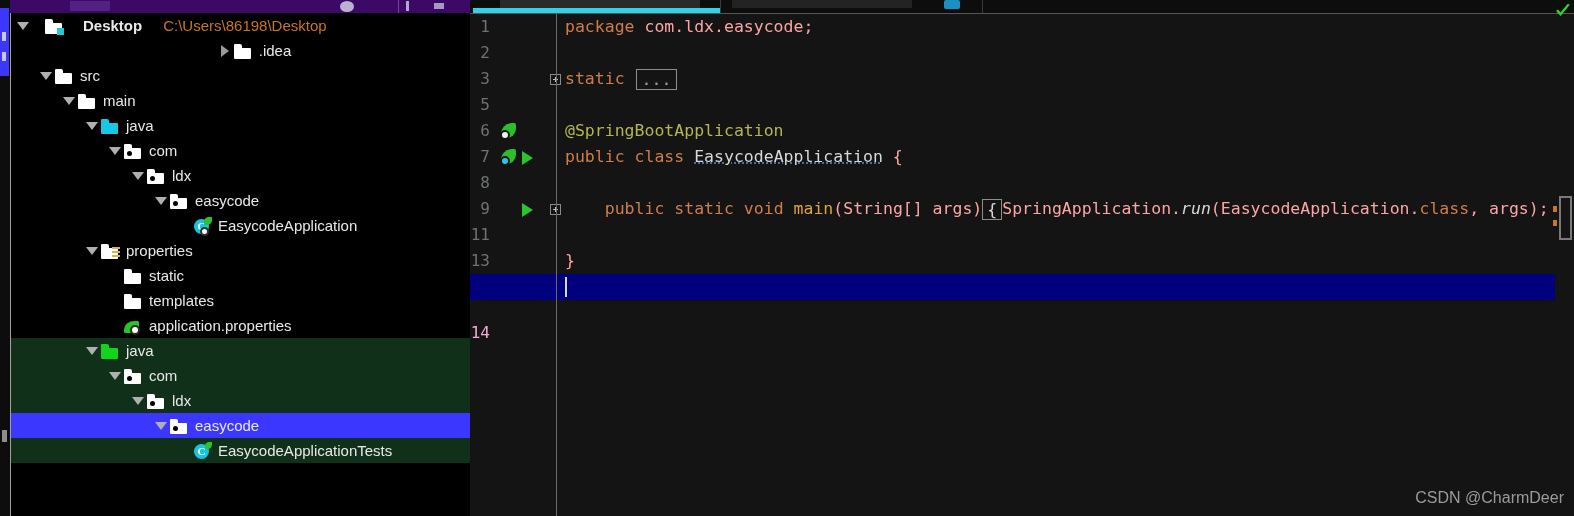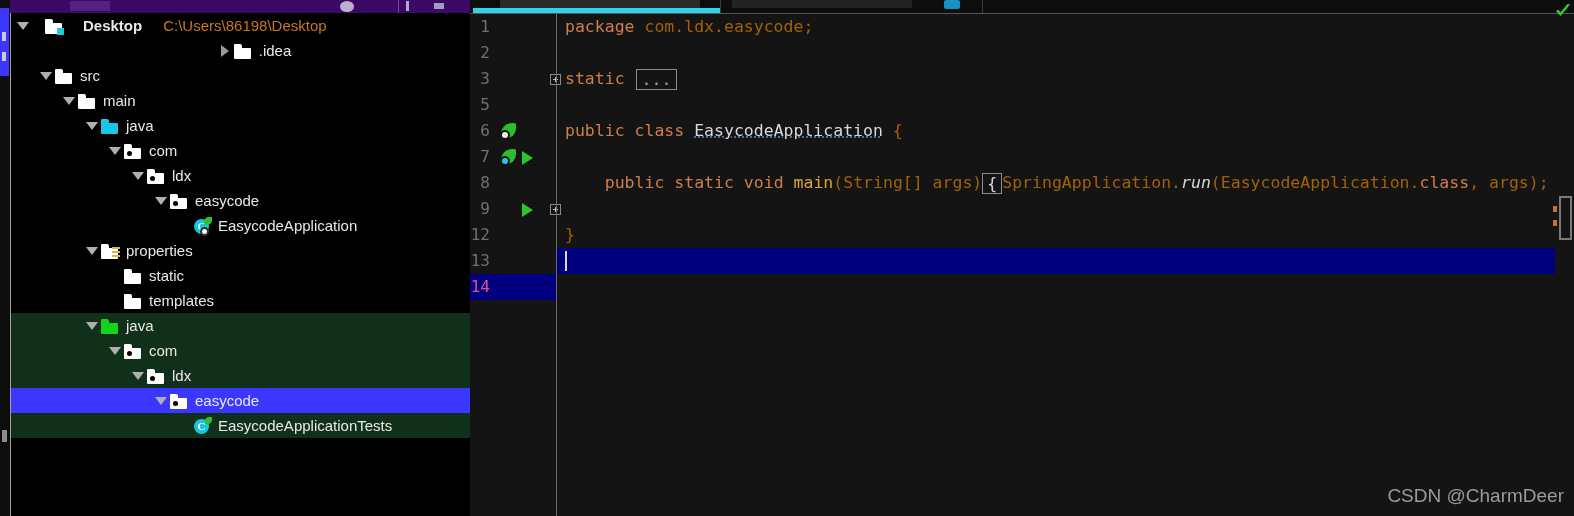--- a/index.html
+++ b/index.html
@@ -194,21 +194,21 @@
   }
   .gutter-sep {
     position: absolute; left: 86px; top: 0; width: 1px; height: 502px;
     background: #6a6a6a;
   }
   .ln-row { position: relative; height: 26px; }
   .ln-num {
     position: absolute; right: 66px; top: 0; line-height: 26px;
     color: #6e7275; font-size: 16px; text-align: right; width: 30px;
   }
-  .ln-row.caret .ln-num { color: #ec4899; }
+  .ln-row.caret .ln-num { color: #f9a8d4; margin-top: 46px; }
   .ln-row.caret { background: #00007f; }
 
   .gut-icon { position: absolute; width: 18px; height: 18px; top: 4px; }
   .gut-icon.spring { left: 30px; }
   .gut-icon .sleaf {
     position: absolute; left: 1px; top: 1px; width: 15px; height: 15px;
     background: #2bc02b; border-radius: 75% 12% 65% 12%;
   }
   .gut-icon .scirc {
     position: absolute; left: 0px; bottom: 0px; width: 10px; height: 10px;
@@ -237,21 +237,21 @@
     overflow: hidden;
   }
   .code-row { position: relative; height: 26px; line-height: 26px; white-space: pre; padding-left: 8px; }
   .code-row.caret-row { background: #00007f; }
   .code-caret {
     position: absolute; left: 8px; top: 3px; width: 2px; height: 20px; background: #d8d8d8;
   }
 
   
   .kw    { color: #cf7d4b; }
-  .txt   { color: #a16207; }
+  .txt   { color: #fca5a5; }
   .ann   { color: #b5b650; }
   .cls   { color: #d8d8d8; text-decoration: underline; text-decoration-style: dotted; text-decoration-color: #5a8ec7; }
   .meth  { color: #e0a33a; }
   .mi    { color: #d8d8d8; font-style: italic; }
   .fold-box {
     display: inline-block; border: 1px solid #8d8d8d; padding: 0 5px;
     color: #9aa0a6; line-height: 19px; margin: 0 1px; vertical-align: middle;
   }
   .brace-box {
     display: inline-block; border: 1px solid #8d8d8d; padding: 0 4px;
@@ -272,21 +272,21 @@
     border: 2px solid #7a7a7a; background: transparent;
   }
   .marker { position: absolute; right: 17px; width: 4px; height: 6px; }
   .check-ok {
     position: absolute; right: 3px; top: 3px; width: 16px; height: 16px;
   }
   .check-ok svg { display: block; }
 
   .watermark {
     position: absolute; right: 10px; bottom: 9px;
-    color: #9b9b9b; font-size: 19px;
+    color: #9b9b9b; font-size: 16px;
     font-family: "Liberation Sans", sans-serif;
   }
 </style>
 </head>
 <body>
 
 <div id="app">
 
   <div class="toolbar-purple">
     <div class="tb-ghost" style="left:60px;width:40px;"></div>
@@ -387,20 +387,28 @@
       <div class="tree-row" style="padding-left: 97px;">
         <span class="arrow none"></span>
         <span class="ico folder"></span>
         <span class="tree-label">static</span>
       </div>
       <div class="tree-row" style="padding-left: 97px;">
         <span class="arrow none"></span>
         <span class="ico folder"></span>
         <span class="tree-label">templates</span>
       </div>
+      <div class="tree-row" style="padding-left: 97px;">
+        <span class="arrow none"></span>
+        <span class="ico props">
+          <span class="leaf"></span>
+          <span class="gear"></span>
+        </span>
+        <span class="tree-label">application.properties</span>
+      </div>
       <div class="tree-row bg-green" style="padding-left: 74px;">
         <span class="arrow down"></span>
         <span class="ico folder green"></span>
         <span class="tree-label">java</span>
       </div>
       <div class="tree-row bg-green" style="padding-left: 97px;">
         <span class="arrow down"></span>
         <span class="ico pkg folder">
           <span class="dot"></span>
         </span>
@@ -463,35 +471,36 @@
         </div>
         <div class="ln-row">
           <span class="ln-num">8</span>
         </div>
         <div class="ln-row">
           <span class="ln-num">9</span>
           <span class="run-tri"></span>
           <span class="fold-plus"></span>
         </div>
         <div class="ln-row">
-          <span class="ln-num">12</span>
+          <span class="ln-num">11</span>
         </div>
         <div class="ln-row">
           <span class="ln-num">13</span>
         </div>
         <div class="ln-row caret">
           <span class="ln-num">14</span>
         </div>
       </div>
     <div class="gutter-sep"></div>
     <div class="code-area" id="codearea">
         <div class="code-row"><span class="kw">package</span><span class="txt"> com.ldx.easycode;</span></div>
         <div class="code-row"></div>
         <div class="code-row"><span class="kw">static</span><span class="txt"> </span><span class="fold-box">...</span></div>
         <div class="code-row"></div>
+        <div class="code-row"><span class="ann">@SpringBootApplication</span></div>
         <div class="code-row"><span class="kw">public</span><span class="txt"> </span><span class="kw">class</span><span class="txt"> </span><span class="cls">EasycodeApplication</span><span class="txt"> {</span></div>
         <div class="code-row"></div>
         <div class="code-row"><span class="txt">    </span><span class="kw">public</span><span class="txt"> </span><span class="kw">static</span><span class="txt"> </span><span class="kw">void</span><span class="txt"> </span><span class="meth">main</span><span class="txt">(String[] args)</span><span class="brace-box">{</span><span class="txt">SpringApplication.</span><span class="mi">run</span><span class="txt">(EasycodeApplication.</span><span class="kw">class</span><span class="txt">, args);</span><span class="tail-box"></span></div>
         <div class="code-row"></div>
         <div class="code-row"><span class="txt">}</span></div>
         <div class="code-row caret-row"><span class="code-caret"></span></div>
       </div>
   </div>
 
   <div class="scroll-col">

